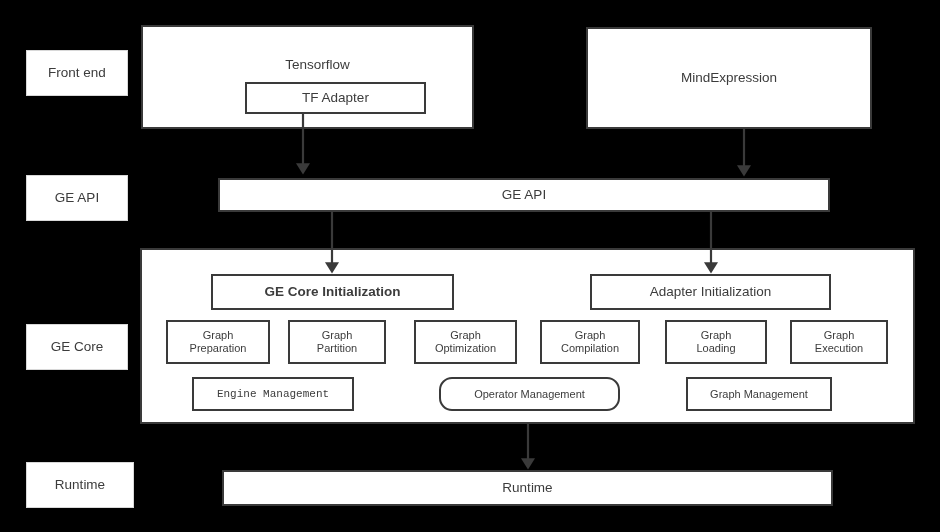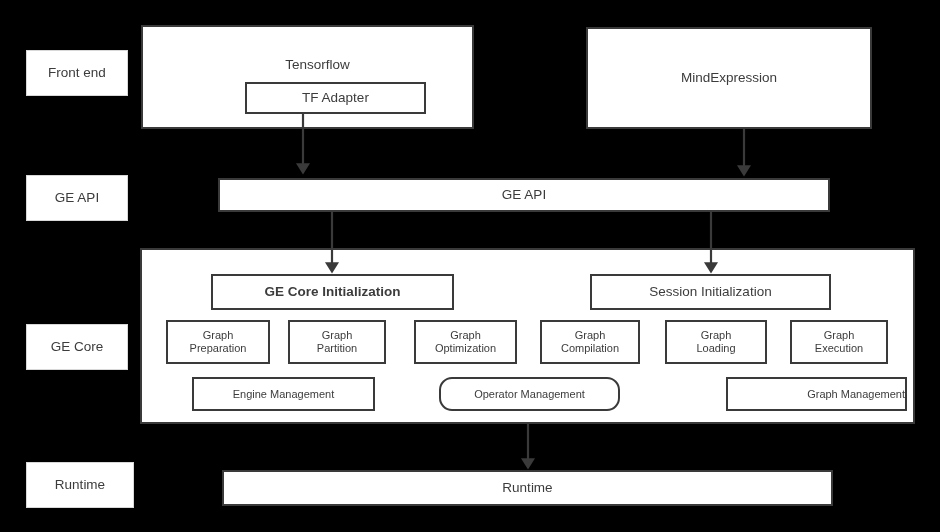--- a/index.html
+++ b/index.html
@@ -104,21 +104,21 @@
     <span>GE API</span>
   </div>
 
   <div class="box container-box" style="left:140px; top:248px; width:775px; height:176px;"></div>
 
   <div class="box plain-box" style="left:211px; top:274px; width:243px; height:36px;font-weight:bold;">
     <span>GE Core Initialization</span>
   </div>
 
   <div class="box plain-box" style="left:590px; top:274px; width:241px; height:36px;">
-    <span>Session Initialization</span>
+    <span>Adapter Initialization</span>
   </div>
 
   <div class="box small-box" style="left:166px; top:320px; width:104px; height:44px;">
     <span>Graph
 Preparation</span>
   </div>
 
   <div class="box small-box" style="left:288px; top:320px; width:98px; height:44px;">
     <span>Graph
 Partition</span>
@@ -137,29 +137,29 @@
   <div class="box small-box" style="left:665px; top:320px; width:102px; height:44px;">
     <span>Graph
 Loading</span>
   </div>
 
   <div class="box small-box" style="left:790px; top:320px; width:98px; height:44px;">
     <span>Graph
 Execution</span>
   </div>
 
-  <div class="box small-box" style="left:192px; top:377px; width:183px; height:34px;">
+  <div class="box small-box" style="left:192px; top:377px; width:162px; height:34px;font-family:Liberation Mono, monospace;">
     <span>Engine Management</span>
   </div>
 
   <div class="box small-box" style="left:439px; top:377px; width:181px; height:34px;border-radius:13px;">
     <span>Operator Management</span>
   </div>
 
-  <div class="box small-box" style="left:726px; top:377px; width:181px; height:34px;justify-content:flex-end;">
+  <div class="box small-box" style="left:686px; top:377px; width:146px; height:34px;">
     <span>Graph Management</span>
   </div>
 
   <div class="box wide-bar" style="left:222px; top:470px; width:611px; height:36px;">
     <span>Runtime</span>
   </div>
 
   <svg class="arrows" viewBox="0 0 940 532">
     <defs>
       <marker id="ah" markerWidth="9" markerHeight="9" refX="2.2" refY="3.2" orient="auto" markerUnits="strokeWidth">

